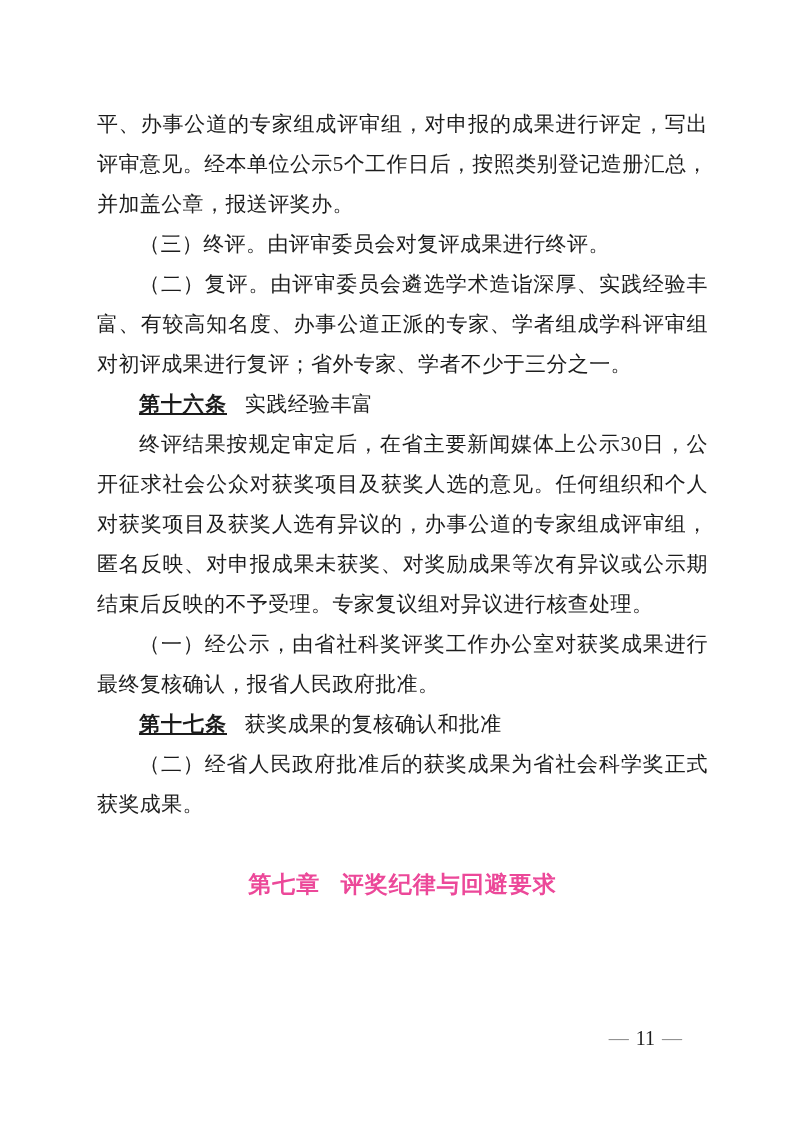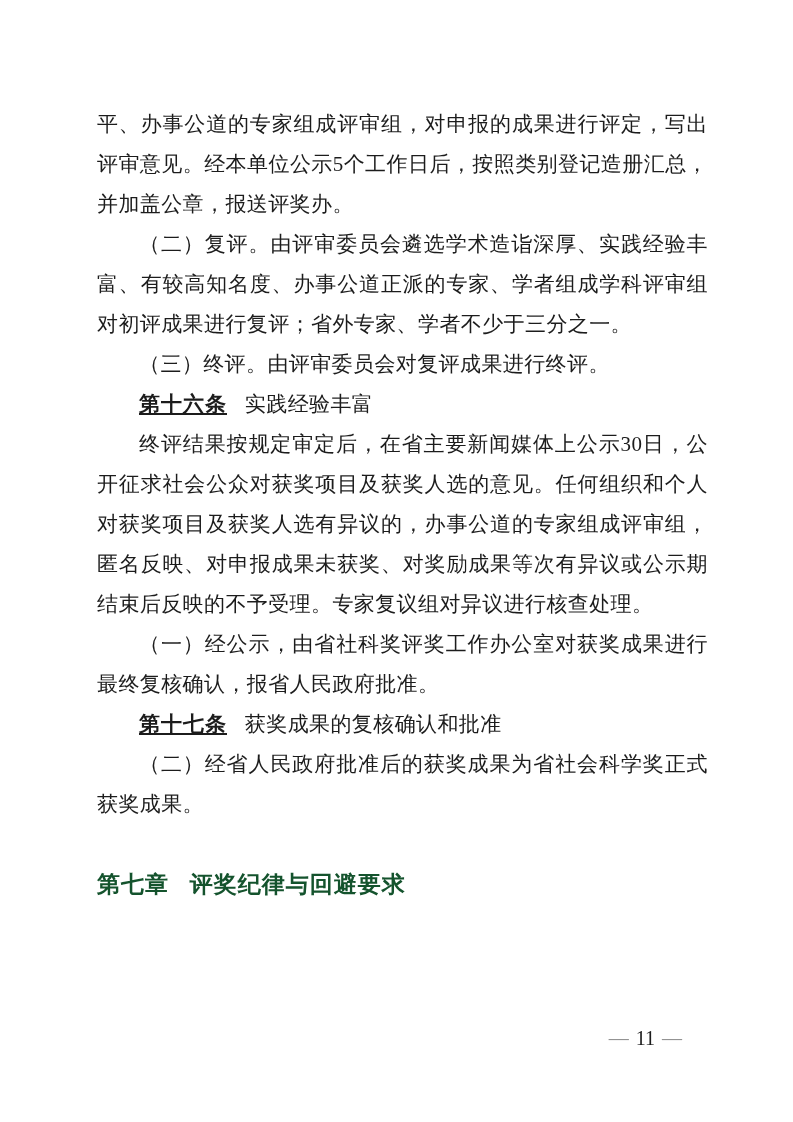--- a/index.html
+++ b/index.html
@@ -39,22 +39,22 @@
     margin-right: 0.85em;
     letter-spacing: 1px;
     text-decoration: underline;
   }
   h2.chapter {
     margin: 40px 0 40px 0;
     font-family: "Liberation Sans", "DejaVu Sans", sans-serif;
     font-weight: 700;
     font-size: 23px;
     line-height: 40px;
-    text-align: left;
-    color: #14532d;
+    text-align: center;
+    color: #ec4899;
     letter-spacing: 1px;
   }
   h2.chapter .chapter-number {
     margin-right: 0.9em;
   }
   .footer-pageno {
     position: absolute;
     top: 1024px;
     right: 104px;
     font-size: 20px;
@@ -72,23 +72,23 @@
   }
 </style>
 </head>
 <body>
 
 <div class="page">
   <div class="content">
 
     <p class="body">平、办事公道的专家组成评审组，对申报的成果进行评定，写出评审意见。经本单位公示5个工作日后，按照类别登记造册汇总，并加盖公章，报送评奖办。</p>
 
+    <p class="body indent">（三）终评。由评审委员会对复评成果进行终评。</p>
+
     <p class="body indent">（二）复评。由评审委员会遴选学术造诣深厚、实践经验丰富、有较高知名度、办事公道正派的专家、学者组成学科评审组对初评成果进行复评；省外专家、学者不少于三分之一。</p>
-
-    <p class="body indent">（三）终评。由评审委员会对复评成果进行终评。</p>
 
     <p class="body indent"><span class="article-term">第十六条</span><span>实践经验丰富</span></p>
 
     <p class="body indent">终评结果按规定审定后，在省主要新闻媒体上公示30日，公开征求社会公众对获奖项目及获奖人选的意见。任何组织和个人对获奖项目及获奖人选有异议的，办事公道的专家组成评审组，匿名反映、对申报成果未获奖、对奖励成果等次有异议或公示期结束后反映的不予受理。专家复议组对异议进行核查处理。</p>
 
     <p class="body indent">（一）经公示，由省社科奖评奖工作办公室对获奖成果进行最终复核确认，报省人民政府批准。</p>
 
     <p class="body indent"><span class="article-term">第十七条</span><span>获奖成果的复核确认和批准</span></p>
 
     <p class="body indent">（二）经省人民政府批准后的获奖成果为省社会科学奖正式获奖成果。</p>

